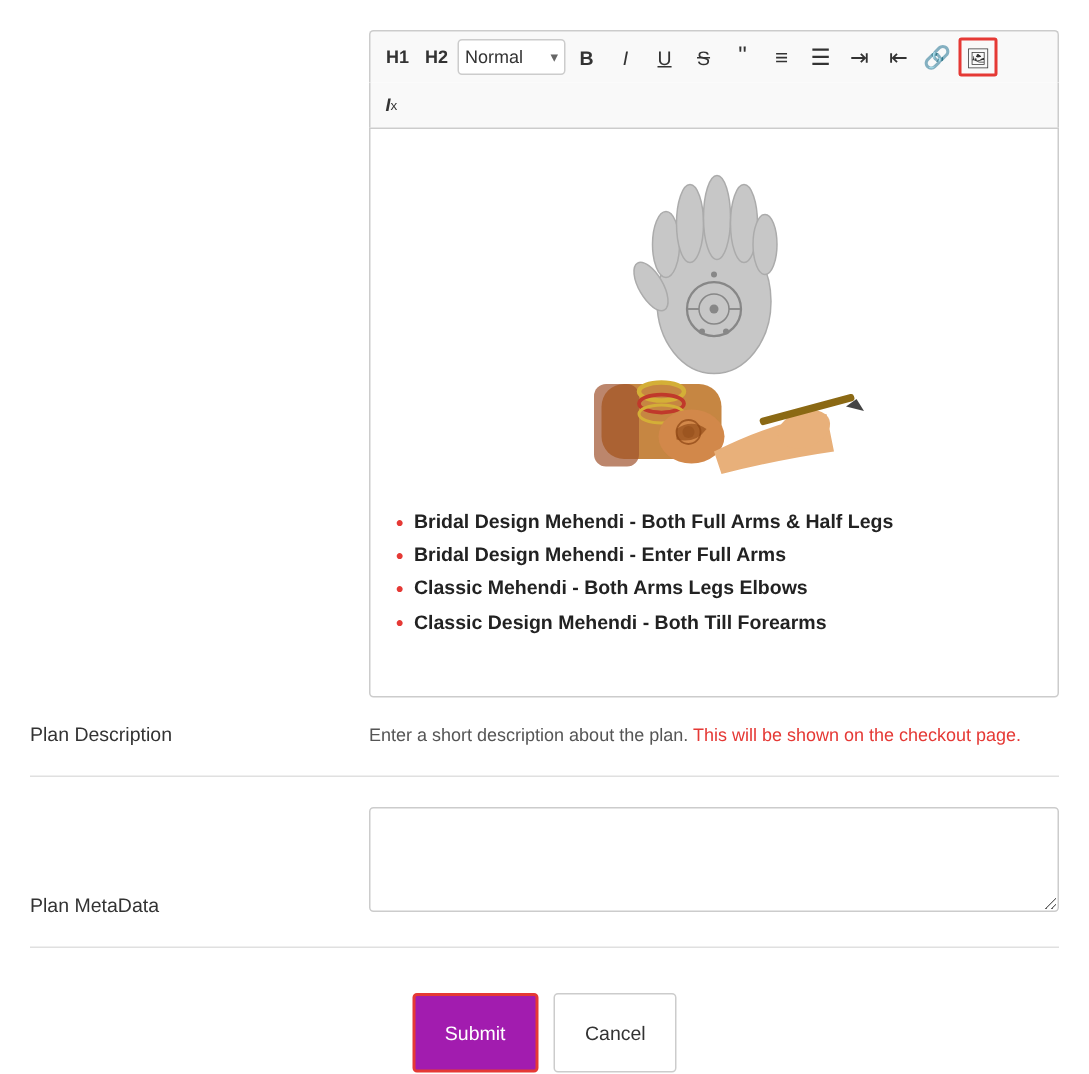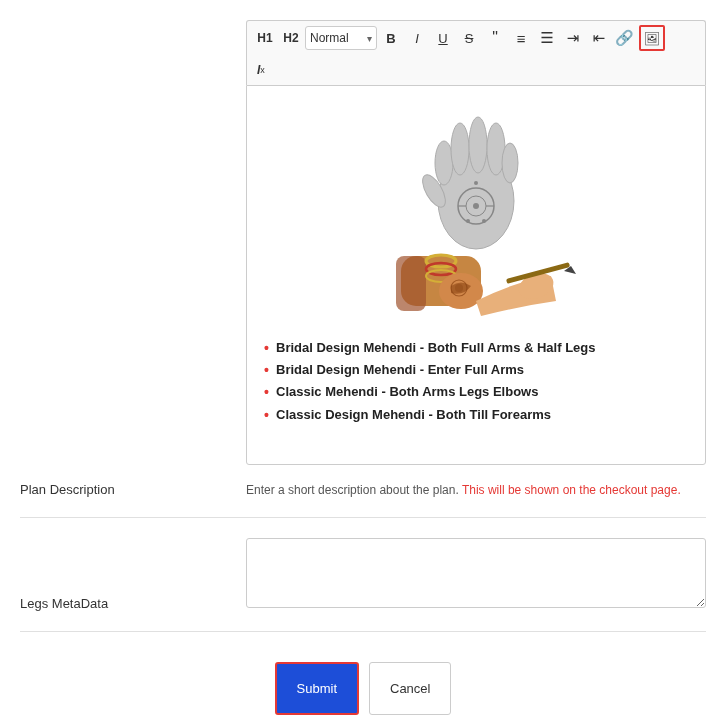--- a/index.html
+++ b/index.html
@@ -175,21 +175,21 @@
     
     .button-row {
       display: flex;
       justify-content: center;
       gap: 10px;
       margin-top: 20px;
       padding-top: 10px;
     }
 
     .btn-submit {
-      background: #1d4ed8;
+      background: #a21caf;
       color: #fff;
       border: 2px solid #e53935;
       border-radius: 3px;
       padding: 7px 20px;
       font-size: 13px;
       cursor: pointer;
       font-weight: normal;
     }
 
     .btn-cancel {
@@ -314,21 +314,21 @@
       </ul>
     </div>
 
     <p class="helper-text">
       Enter a short description about the plan. <span>This will be shown on the checkout page.</span>
     </p>
   </div>
 </div>
 
 <div class="form-row">
-  <div class="form-label">Legs MetaData</div>
+  <div class="form-label">Plan MetaData</div>
   <div class="form-field">
     <textarea class="metadata-input" style=""></textarea>
   </div>
 </div>
 
 <div class="button-row">
   <button class="btn-submit">Submit</button>
   <button class="btn-cancel">Cancel</button>
 </div>
 

